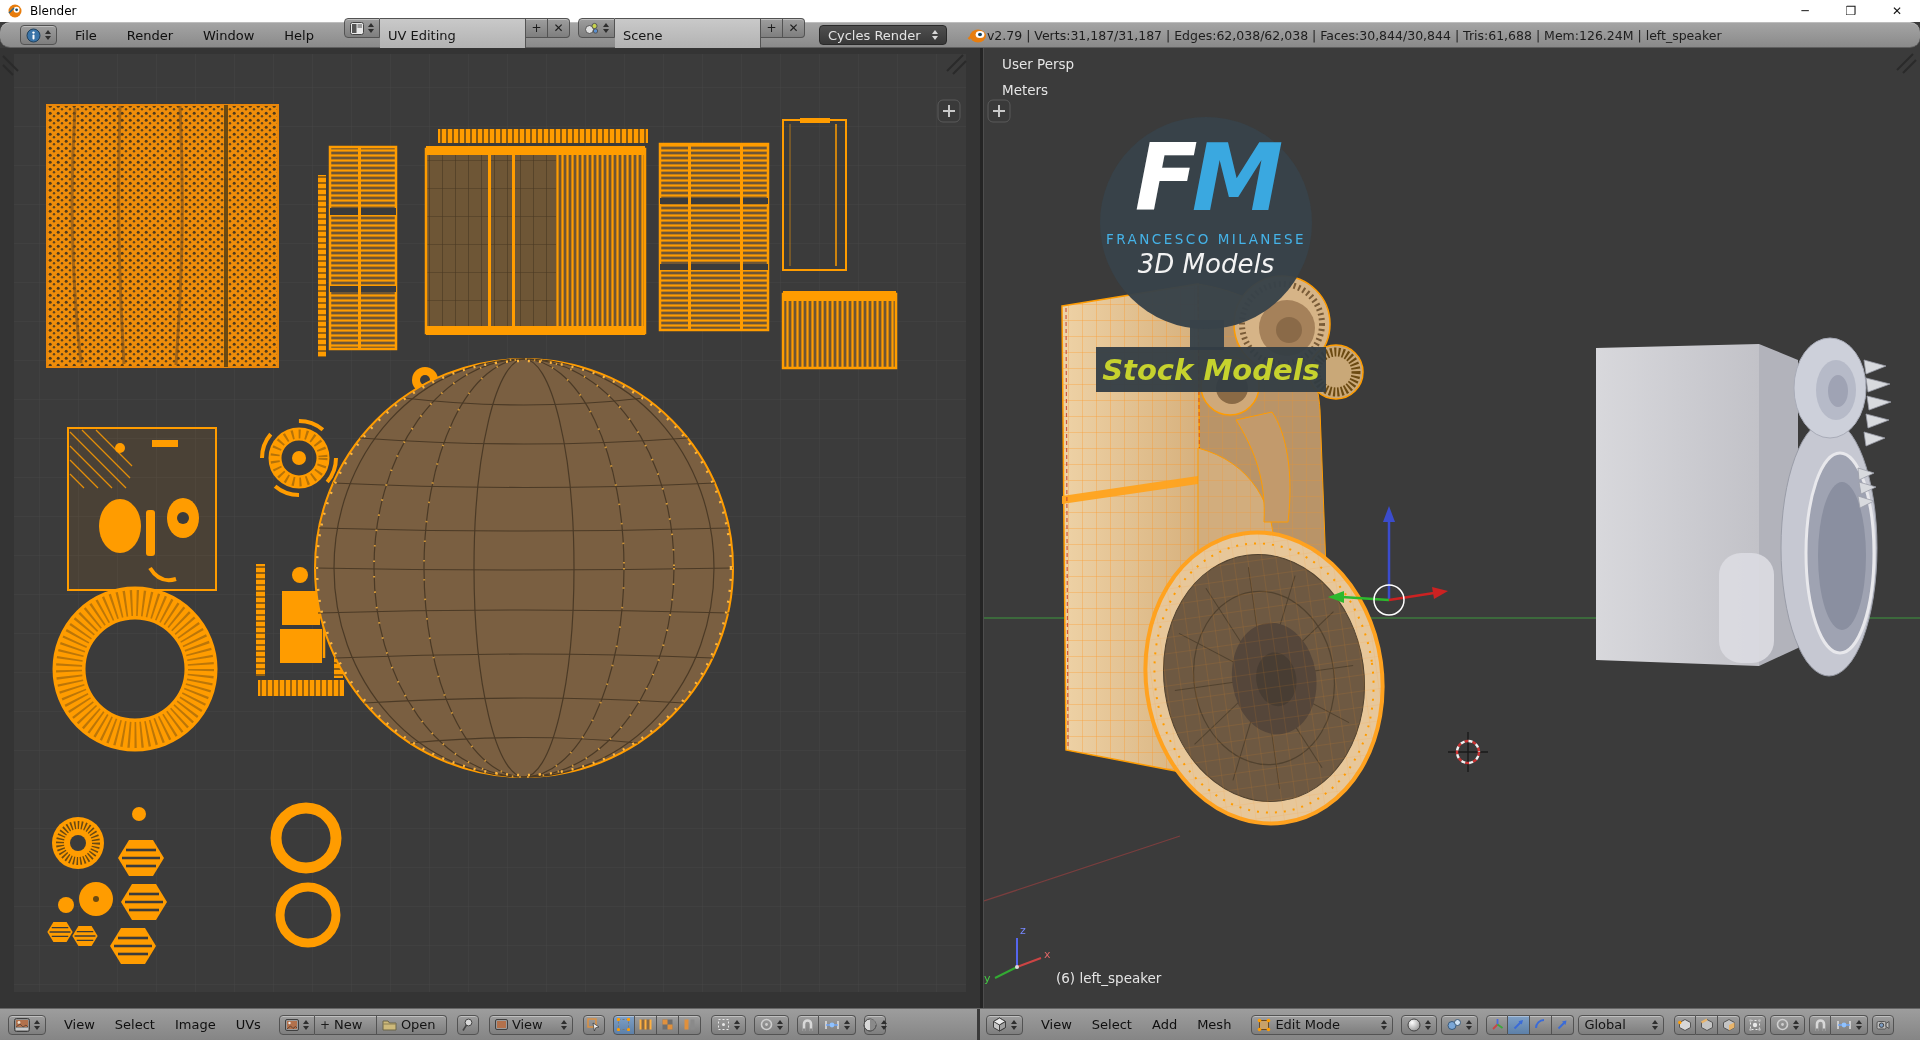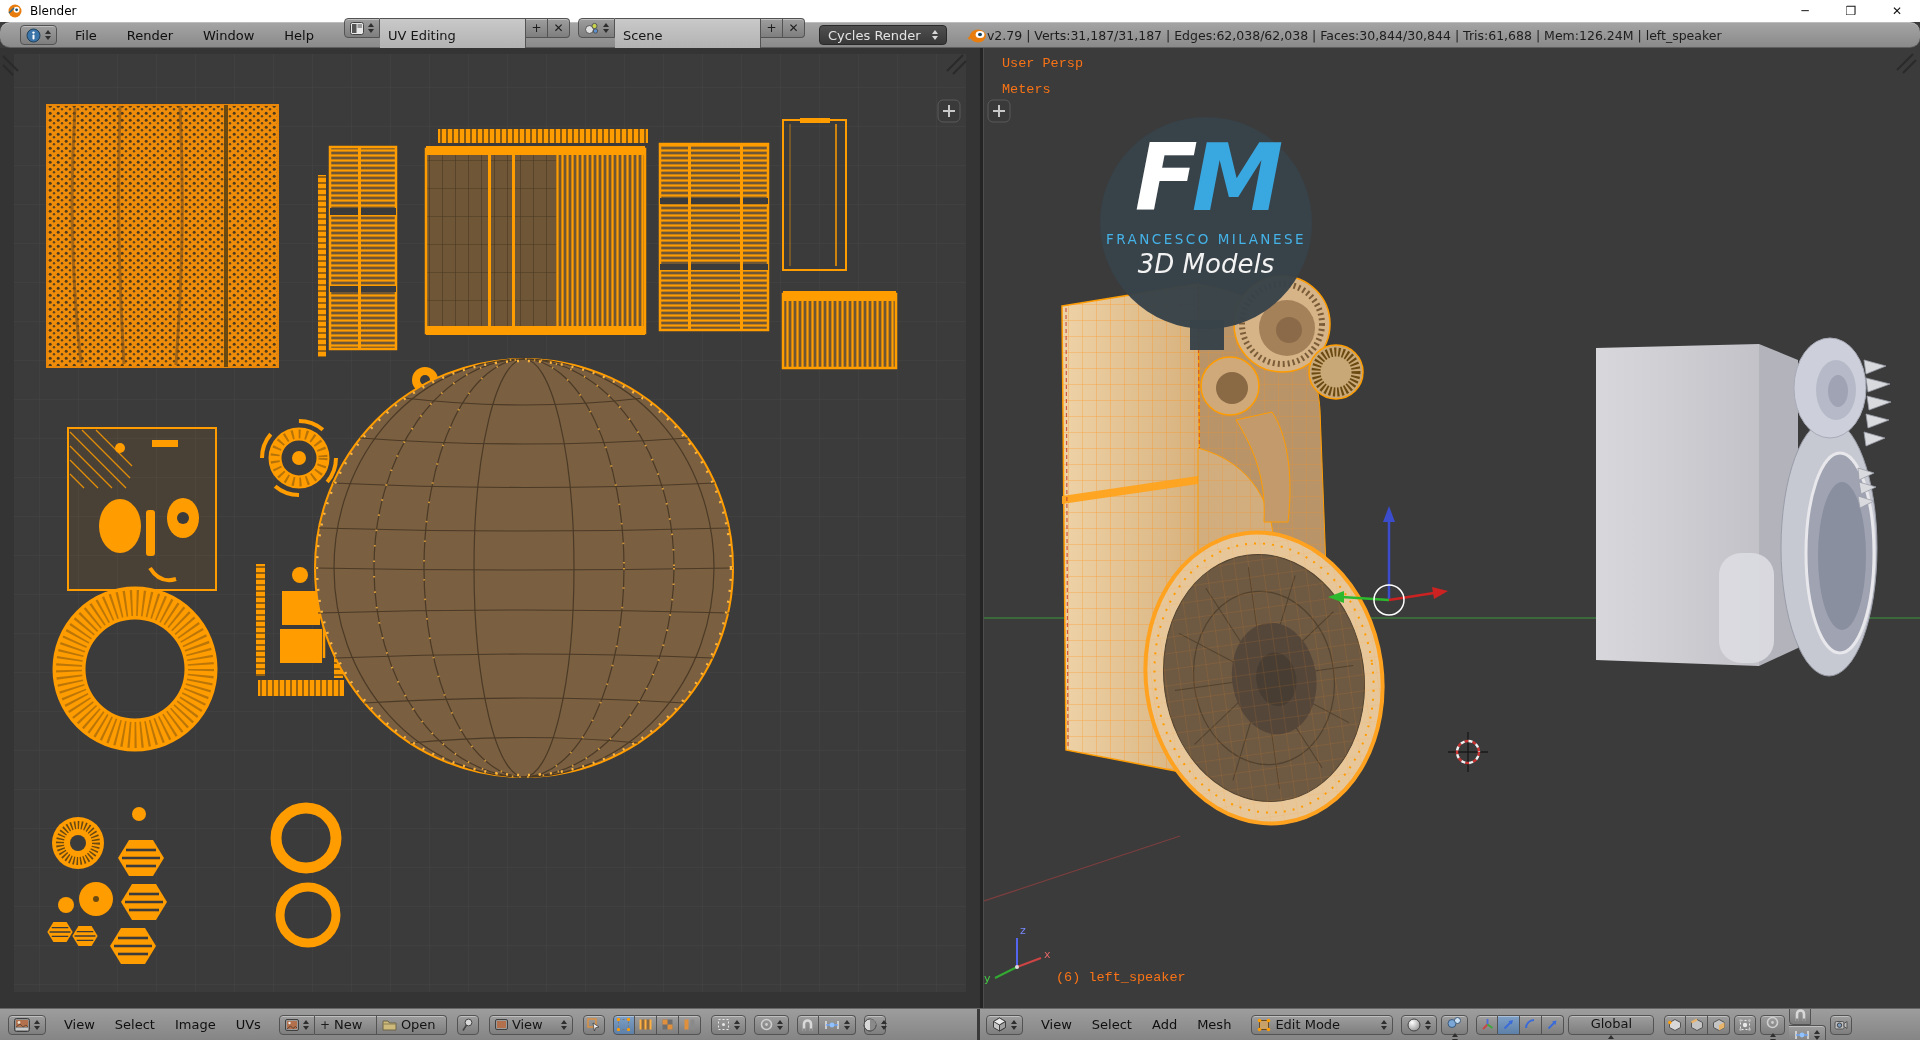--- a/index.html
+++ b/index.html
@@ -29,37 +29,37 @@
   .updn i{display:block;width:0;height:0;border:3px solid transparent;}
   .updn i.u{border-bottom:4px solid #2e2e2e;border-top:none;}
   .updn i.d{border-top:4px solid #2e2e2e;border-bottom:none;}
   .updn.light i.u{border-bottom-color:#d8d8d8;}
   .updn.light i.d{border-top-color:#d8d8d8;}
   .lbl{font-size:13px;color:#141414;white-space:nowrap;}
   
   .uv-pane{position:absolute;left:0;top:48px;width:980px;height:960px;background:#343434;}
   .divider{position:absolute;left:980px;top:48px;width:4px;height:992px;background:#242424;border-right:1px solid #4d4d4d;box-sizing:border-box;}
   .view-pane{position:absolute;left:984px;top:48px;width:936px;height:960px;background:#3b3b3b;}
-  .vp-label{position:absolute;font-size:13.5px;color:#f97316;font-family:Liberation Mono, monospace;}
+  .vp-label{position:absolute;font-size:13.5px;color:#e5e5e5;}
   
   .wm-circle{position:absolute;left:116px;top:69px;width:212px;height:212px;border-radius:50%;background:rgba(56,66,73,.97);text-align:center;z-index:6;}
   .wm-stem{position:absolute;left:206px;top:272px;width:34px;height:30px;background:rgba(56,66,73,.97);z-index:6;}
   .wm-fm{margin-top:12px;font-size:92px;font-style:italic;font-weight:bold;line-height:100px;letter-spacing:-6px;}
   .wm-fm .f{color:#ffffff;}
   .wm-fm .m{color:#3aa8e0;}
   .wm-name{margin-top:2px;font-size:13.5px;letter-spacing:2.5px;color:#45b3e8;}
   .wm-sub{margin-top:2px;font-size:26px;font-style:italic;color:#f2f2f2;}
   .wm-banner{position:absolute;left:112px;top:299px;width:230px;height:45px;background:rgba(51,61,68,.95);display:flex;align-items:center;justify-content:center;z-index:7;}
   .wm-banner span{font-size:29px;font-weight:bold;font-style:italic;color:#c6d22e;}
   
   .footer{position:absolute;left:0;top:1008px;width:1920px;height:32px;background:linear-gradient(#9d9d9d,#858585);border-top:1px solid #666;display:flex;box-sizing:border-box;}
   .f-left{width:980px;display:flex;align-items:center;padding-left:8px;box-sizing:border-box;border-right:3px solid #3a3a3a;}
   .f-right{flex:1;display:flex;align-items:center;padding-left:6px;box-sizing:border-box;overflow:hidden;}
   .icon{display:inline-flex;align-items:center;justify-content:center;}
-  .ml4{margin-left:4px;flex-direction:column;}.ml8{margin-left:8px;}.ml10{margin-left:10px;}.ml14{margin-left:14px;}.ml20{margin-left:20px;}
+  .ml4{margin-left:4px;}.ml8{margin-left:8px;}.ml10{margin-left:10px;}.ml14{margin-left:14px;}.ml20{margin-left:20px;}
 </style>
 </head>
 <body>
 
 <div id="app">
 
   <div class="titlebar">
     <span class="tb-icon icon">
       <svg width="14" height="14" viewBox="0 0 14 14">
           <circle cx="7" cy="7" r="6.5" fill="#e87d0d"></circle>
@@ -511,20 +511,23 @@
     <div class="vp-label" style="left:18px;top:34px;">Meters</div>
     <div class="vp-label" style="left:72px;top:922px;">(6) left_speaker</div>
 
     
     <div class="wm-stem"></div>
     <div class="wm-circle">
       <div class="wm-fm"><span class="f">F</span><span class="m">M</span></div>
       <div class="wm-name">FRANCESCO MILANESE</div>
       <div class="wm-sub">3D Models</div>
     </div>
+    <div class="wm-banner">
+      <span>Stock Models</span>
+    </div>
   </div>
 
   <div class="footer">
 
     <div class="f-left">
       <span class="btn">
         <span class="icon">
           <svg width="16" height="14" viewBox="0 0 16 14">
               <rect x="0.5" y="0.5" width="15" height="13" rx="2" fill="#8f8f8f" stroke="#3f3f3f"></rect>
               <rect x="2" y="2" width="12" height="7" fill="#b2714c"></rect>

